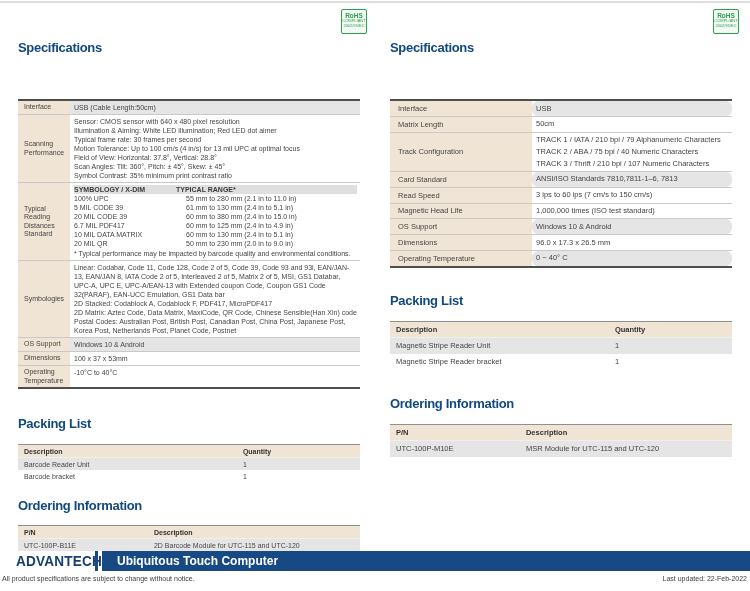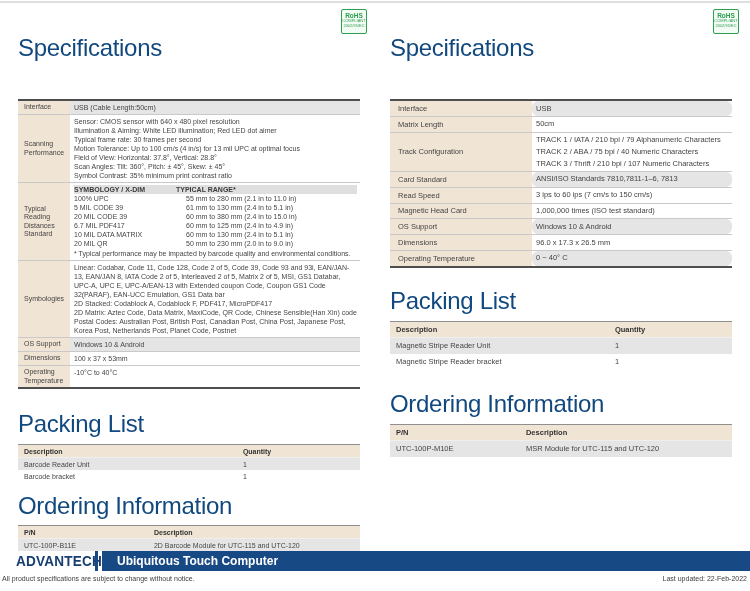--- a/index.html
+++ b/index.html
@@ -3,21 +3,21 @@
 <meta charset="utf-8">
 <style>
   html,body{margin:0;padding:0;background:#fff;}
   .page{position:relative;width:750px;height:591px;background:#fff;overflow:hidden;
         font-family:"Liberation Sans",sans-serif;color:#454545;}
   .top-rule{position:absolute;top:1px;left:0;width:100%;height:2px;background:#dedede;}
   .col{position:absolute;top:0;width:342px;}
   #col-left{left:18px;}
   #col-right{left:390px;}
 
-  h1.sec{margin:0;font-size:24px;font-weight:normal;color:var(--accent);letter-spacing:-0.3px;line-height:22px;}
+  h1.sec{margin:0;font-size:13px;font-weight:bold;color:var(--accent);letter-spacing:-0.3px;line-height:22px;}
   #col-left  .h-spec {margin:37px 0 9px;}
   #col-left  .h-pack {margin:24px 0 9px;}
   #col-left  .h-order{margin:13px 0 8px;}
   #col-right .h-spec {margin:37px 0 13px;}
   #col-right .h-pack {margin:22px 0 9px;}
   #col-right .h-order{margin:24px 0 9px;}
 
   
   .rohs{position:absolute;top:9px;right:-7px;width:26px;height:25px;border:1px solid var(--green);
         border-radius:2px;background:#f2fbf4;text-align:center;box-sizing:border-box;padding-top:2px;}
@@ -198,21 +198,21 @@
             <div class="line">ANSI/ISO Standards 7810,7811-1–6, 7813</div>
           </div>
         </div>
         <div class="spec-row">
           <div class="spec-label">Read Speed</div>
           <div class="spec-value">
             <div class="line">3 ips to 60 ips (7 cm/s to 150 cm/s)</div>
           </div>
         </div>
         <div class="spec-row">
-          <div class="spec-label">Magnetic Head Card</div>
+          <div class="spec-label">Magnetic Head Life</div>
           <div class="spec-value">
             <div class="line">1,000,000 times (ISO test standard)</div>
           </div>
         </div>
         <div class="spec-row">
           <div class="spec-label">OS Support</div>
           <div class="spec-value shade">
             <div class="line">Windows 10 &amp; Android</div>
           </div>
         </div>

